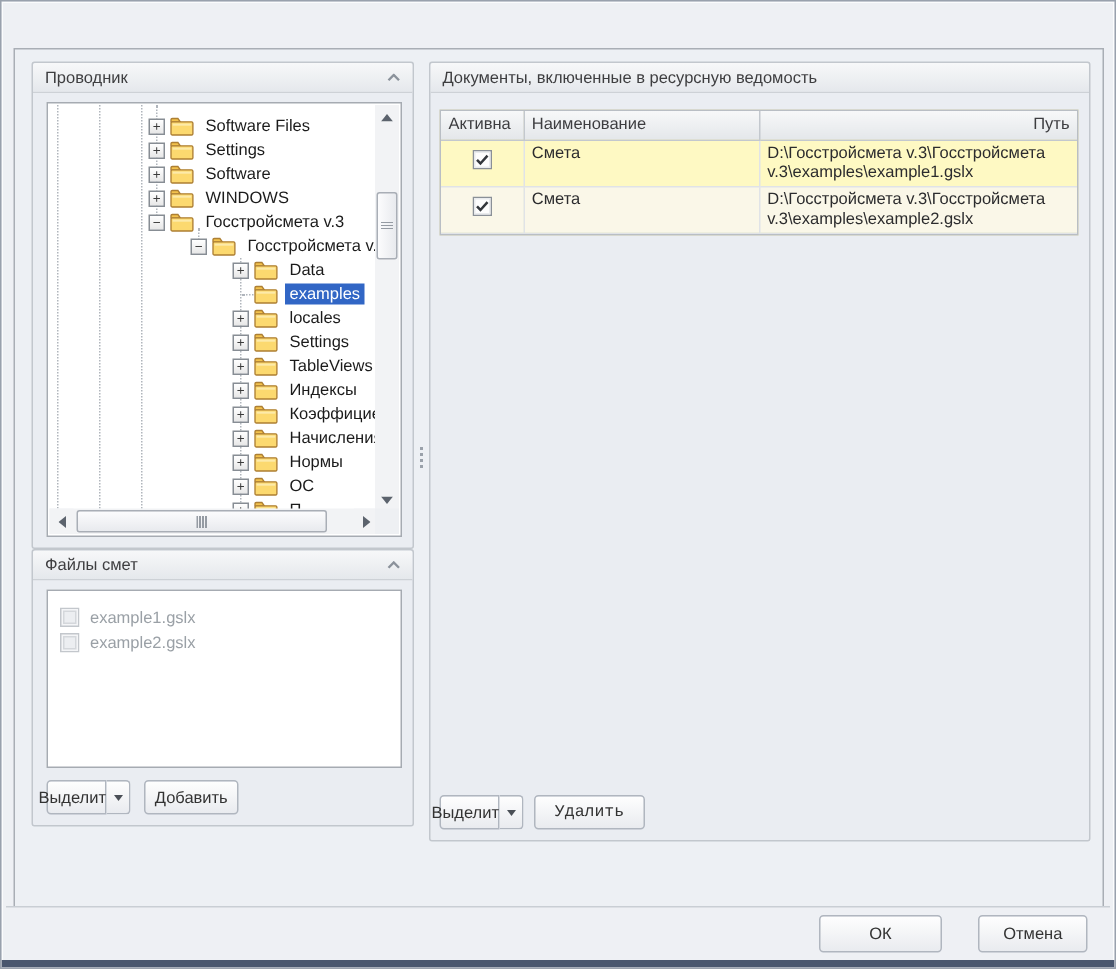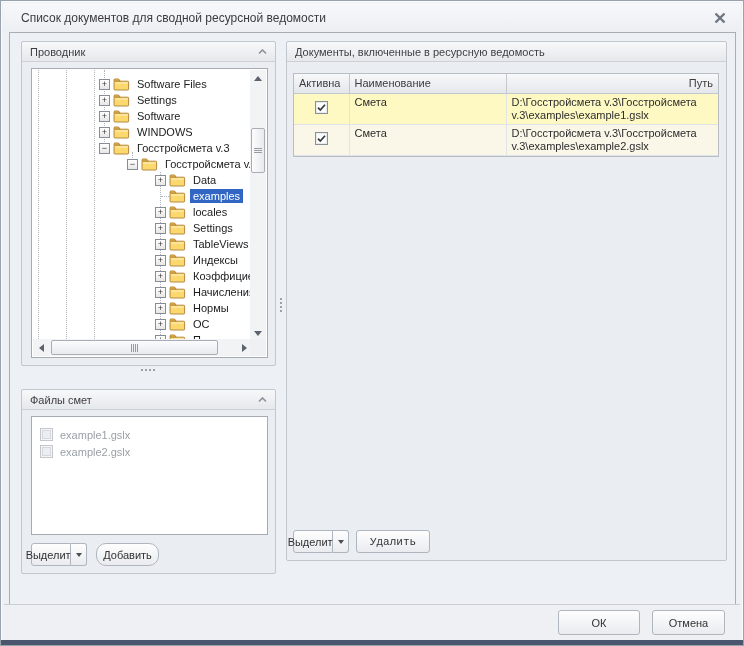--- a/index.html
+++ b/index.html
@@ -18,21 +18,21 @@
   .close-btn{position:absolute;right:13px;top:7px;width:16px;height:16px;display:flex;align-items:center;justify-content:center;cursor:default;}
   
   .frame{position:absolute;left:8px;top:31px;width:727px;height:574px;
     border:1px solid #a9aeb5;background:#edf0f4;}
   
   .panel{position:absolute;border:1px solid #c2c7cd;border-radius:2px;background:#eaedf2;}
   .panel-header{height:20px;background:linear-gradient(#f7f8f9,#e5e8ec);
     border-bottom:1px solid #cdd1d6;display:flex;align-items:center;justify-content:space-between;
     padding:0 8px;font-size:11px;color:#3e3e40;border-radius:2px 2px 0 0;text-align:right;}
   .pn-explorer{left:11px;top:8px;width:255px;height:325px;}
-  .pn-files{left:11px;top:356px;width:255px;height:185px;}
+  .pn-files{left:11px;top:333px;width:255px;height:185px;}
   .pn-docs{left:276px;top:8px;width:441px;height:520px;}
   
   .tree-box{position:absolute;left:9px;top:26px;width:237px;height:290px;
     border:1px solid #a6abb2;background:#fff;}
   .tree-viewport{position:absolute;left:1px;top:1px;width:219px;height:271px;overflow:hidden;}
   .tree-items{position:relative;padding-top:6px;}
   .guide{position:absolute;border-left:1px dotted #b0b5bc;pointer-events:none;}
   .tree-item{position:relative;display:flex;align-items:center;height:16px;font-size:11px;color:#1b1b1b;white-space:nowrap;}
   .lv0{padding-left:66px;} .lv1{padding-left:94px;} .lv2{padding-left:122px;}
   .lv2.no-exp{padding-left:136px;}
@@ -76,38 +76,30 @@
   .grid td{height:30px;border:1px solid #e0e3e7;border-top:none;padding:2px 5px;vertical-align:top;color:#2c2c2e;line-height:13px;overflow-wrap:break-word;}
   .grid td:first-child{border-left:none;text-align:center;vertical-align:middle;} .grid td:last-child{border-right:none;}
   .grid tr.alt td{background:#faf7e8;}
   .col-active{width:55px;} .col-name{width:157px;}
   
   .hsplit{position:absolute;left:118px;top:334px;width:40px;height:6px;display:flex;justify-content:center;align-items:center;gap:2px;}
   .vsplit{position:absolute;left:268px;top:252px;width:6px;height:40px;display:flex;flex-direction:column;justify-content:center;align-items:center;gap:2px;}
   .dot{width:2px;height:2px;background:#9aa1aa;flex:0 0 auto;}
   
   .footer{position:absolute;left:3px;right:3px;bottom:5px;height:36px;border-top:1px solid #c9ced4;
-    display:flex;align-items:center;justify-content:flex-end;gap:12px;padding-right:15px;background:#eef0f4;}
+    display:flex;align-items:center;justify-content:flex-end;gap:24px;padding-right:15px;background:#eef0f4;}
   .footer .btn{height:25px;}
   .btn-ok{width:82px;} .btn-cancel{width:73px;}
   .hdr-arrow{line-height:0;}
 </style>
 </head>
 <body>
 
 <div class="dialog">
 
-  <div class="titlebar">
-    <span class="title-text">Список документов для сводной ресурсной ведомости</span>
-    <span class="close-btn">
-      <svg width="12" height="12" viewBox="0 0 12 12">
-        <path d="M1.5 1.5 L10.5 10.5 M10.5 1.5 L1.5 10.5" stroke="#6e7681" stroke-width="2.4"></path>
-      </svg>
-    </span>
-  </div>
 
   <div class="frame">
 
     <div class="panel pn-explorer">
       <div class="panel-header">
         <span>Проводник</span>
         <span class="hdr-arrow">
           <svg width="9" height="6" viewBox="0 0 9 6">
               <path d="M1 4.5 L4.5 1 L8 4.5" fill="none" stroke="#8b929b" stroke-width="1.6"></path>
             </svg>
@@ -342,21 +334,21 @@
             <span>example2.gslx</span>
           </div>
         </div>
       <div class="btn-row" style="left:9px;">
         <span class="split">
           <button class="btn main">Выделить</button>
           <button class="btn drop">
               <span class="caret"></span>
             </button>
         </span>
-        <button class="btn" style="width:63px;margin-left:9px;border-radius:10px;">Добавить</button>
+        <button class="btn" style="width:63px;margin-left:9px;">Добавить</button>
       </div>
     </div>
 
     <div class="vsplit">
       <span class="dot"></span>
         <span class="dot"></span>
         <span class="dot"></span>
         <span class="dot"></span>
     </div>
 

